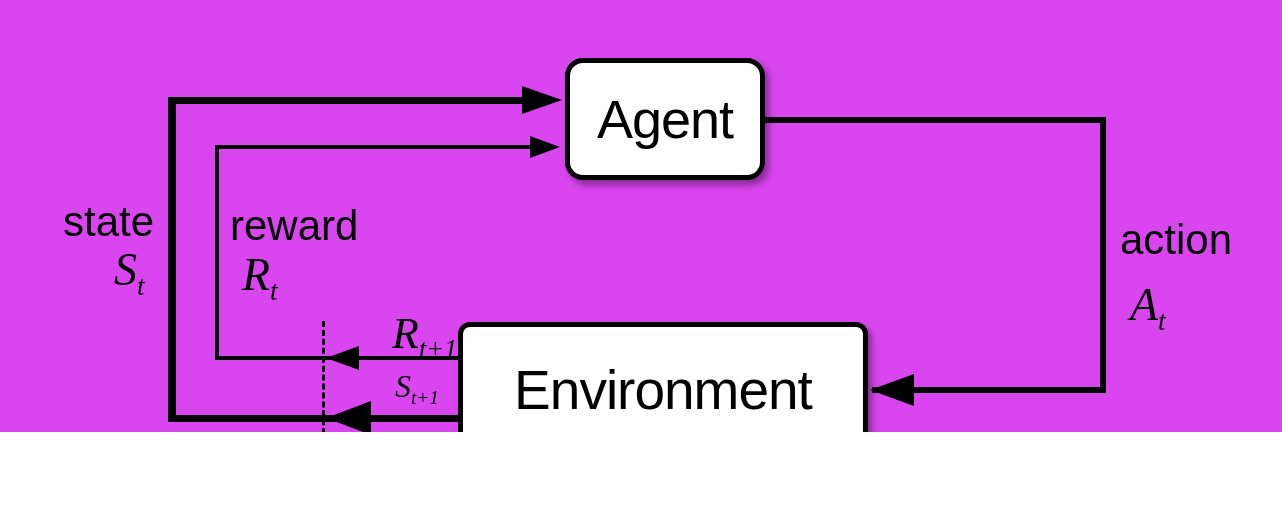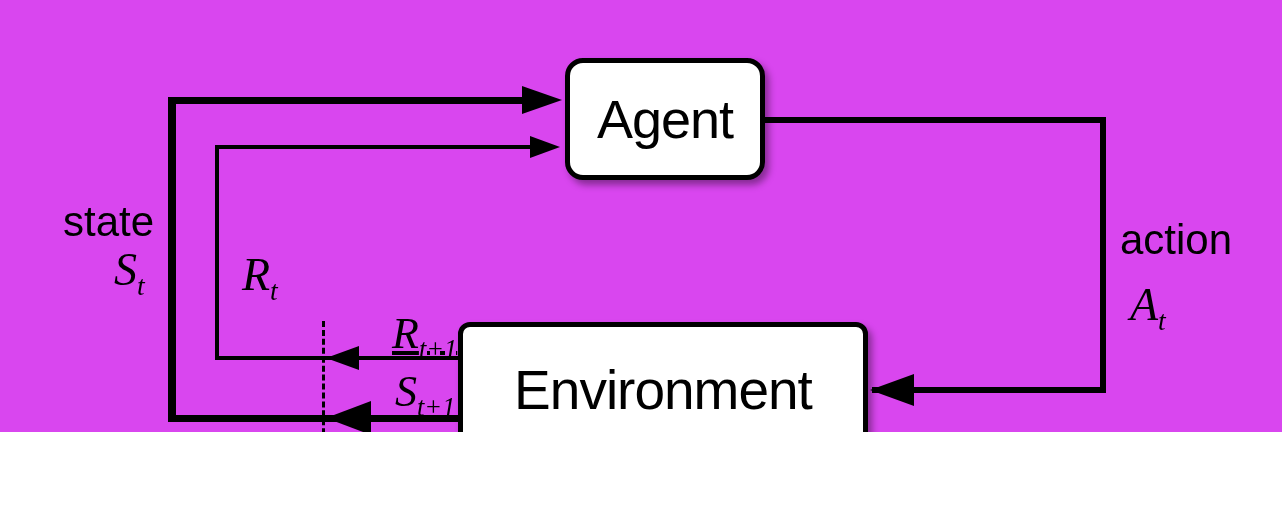--- a/index.html
+++ b/index.html
@@ -121,22 +121,22 @@
     margin-left: 16px;
   }
   .math sub {
     font-size: 0.6em;
     font-style: italic;
     line-height: 0;
   }
   .math-state-t  { left: 98px;   top: 247px; }
   .math-reward-t { left: 226px;  top: 252px; font-family: Liberation Serif, serif; }
   .math-action-t { left: 1114px; top: 282px; }
-  .math-next-reward { left: 376px; top: 312px; font-size: 44px; text-decoration: underline; }
-  .math-next-state  { left: 379px; top: 370px; font-size: 44px; }
+  .math-next-reward { left: 376px; top: 312px; font-size: 44px; }
+  .math-next-state  { left: 379px; top: 370px; font-size: 32px; }
 </style>
 </head>
 <body>
 
 <div class="canvas">
 
   <div class="line state-bottom"></div>
   <div class="line state-vert"></div>
   <div class="line state-top"></div>
   <div class="arrow arrow-state-into-agent"></div>
@@ -156,20 +156,21 @@
   <div class="time-boundary"></div>
 
   <div class="node-box agent-box">
     <span>Agent</span>
   </div>
   <div class="node-box env-box">
     <span>Environment</span>
   </div>
 
   <div class="word word-state">state</div>
+  <div class="word word-reward">reward</div>
   <div class="word word-action">action</div>
 
   <div class="math math-state-t"><span>S</span><sub>t</sub></div>
 
   <div class="math math-reward-t"><span>R</span><sub>t</sub></div>
 
   <div class="math math-action-t"><span>A</span><sub>t</sub></div>
 
   <div class="math math-next-reward"><span>R</span><sub>t+1</sub></div>
 

